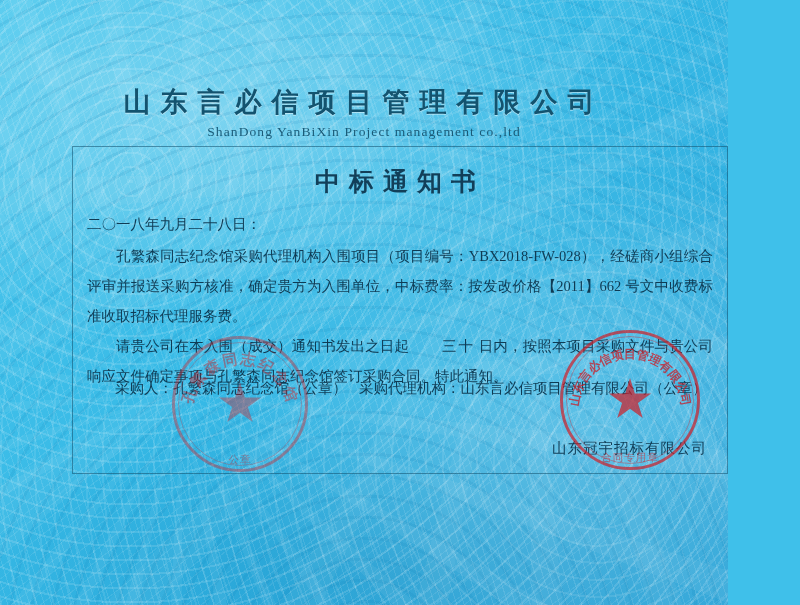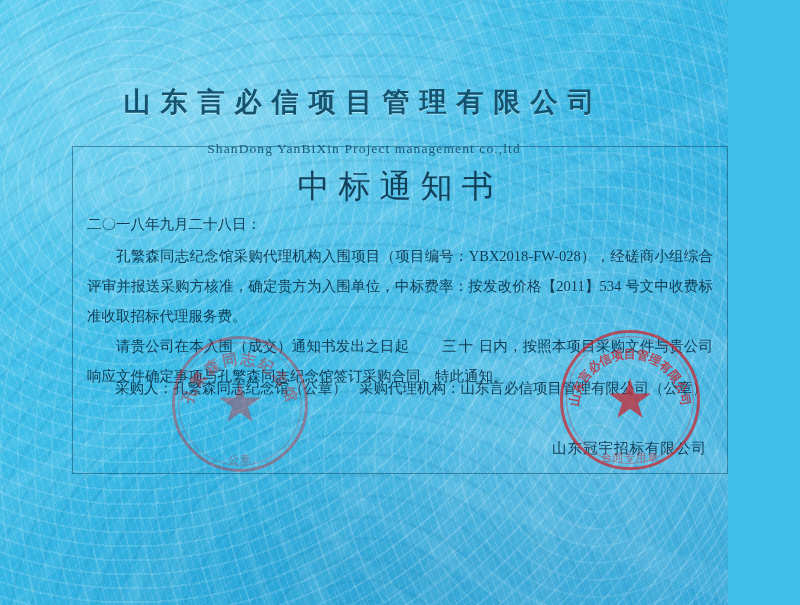--- a/index.html
+++ b/index.html
@@ -63,21 +63,21 @@
   .company-cn {
     font-family: "Liberation Serif", serif;
     font-size: 27px;
     font-weight: bold;
     letter-spacing: 10px;
     color: #13536f;
     text-shadow: 0 1px 0 rgba(255,255,255,0.45);
     white-space: nowrap;
   }
   .company-en {
-    margin-top: 21px;
+    margin-top: 4px;
     font-family: "Liberation Serif", serif;
     font-size: 13.5px;
     letter-spacing: 1.1px;
     color: #1a5b78;
     white-space: nowrap;
   }
 
   
   .frame {
     position: absolute;
@@ -88,22 +88,22 @@
     border: 1px solid rgba(18,80,110,0.55);
     box-sizing: border-box;
   }
 
   .doc-title {
     position: absolute;
     top: 18px;
     left: 0;
     right: 0;
     text-align: center;
-    font-size: 32px;
-    font-weight: normal;
+    font-size: 25px;
+    font-weight: bold;
     letter-spacing: 9px;
     color: #123f59;
     white-space: nowrap;
   }
 
   .body-text {
     position: absolute;
     left: 14px;
     right: 14px;
     top: 62px;
@@ -233,21 +233,21 @@
     <div class="company-cn">山东言必信项目管理有限公司</div>
     <div class="company-en">ShanDong YanBiXin Project management co.,ltd</div>
   </div>
 
   <div class="frame">
 
     <div class="doc-title">中标通知书</div>
 
     <div class="body-text">
       <p class="addressee">二〇一八年九月二十八日：</p>
-      <p class="para">孔繁森同志纪念馆采购代理机构入围项目（项目编号：YBX2018-FW-028），经磋商小组综合评审并报送采购方核准，确定贵方为入围单位，中标费率：按发改价格【2011】534 号文中收费标准收取招标代理服务费。</p>
+      <p class="para">孔繁森同志纪念馆采购代理机构入围项目（项目编号：YBX2018-FW-028），经磋商小组综合评审并报送采购方核准，确定贵方为入围单位，中标费率：按发改价格【2011】662 号文中收费标准收取招标代理服务费。</p>
       <p class="para">
         <span>请贵公司在本入围（成交）通知书发出之日起</span>
         <span class="blank-fill">三十</span>
         <span>日内，按照本项目采购文件与贵公司响应文件确定事项与孔繁森同志纪念馆签订采购合同。特此通知。</span>
       </p>
     </div>
 
     <div class="signline">
       <div class="sign-left">采购人：孔繁森同志纪念馆（公章）</div>
       <div class="sign-right">采购代理机构：山东言必信项目管理有限公司（公章）</div>

